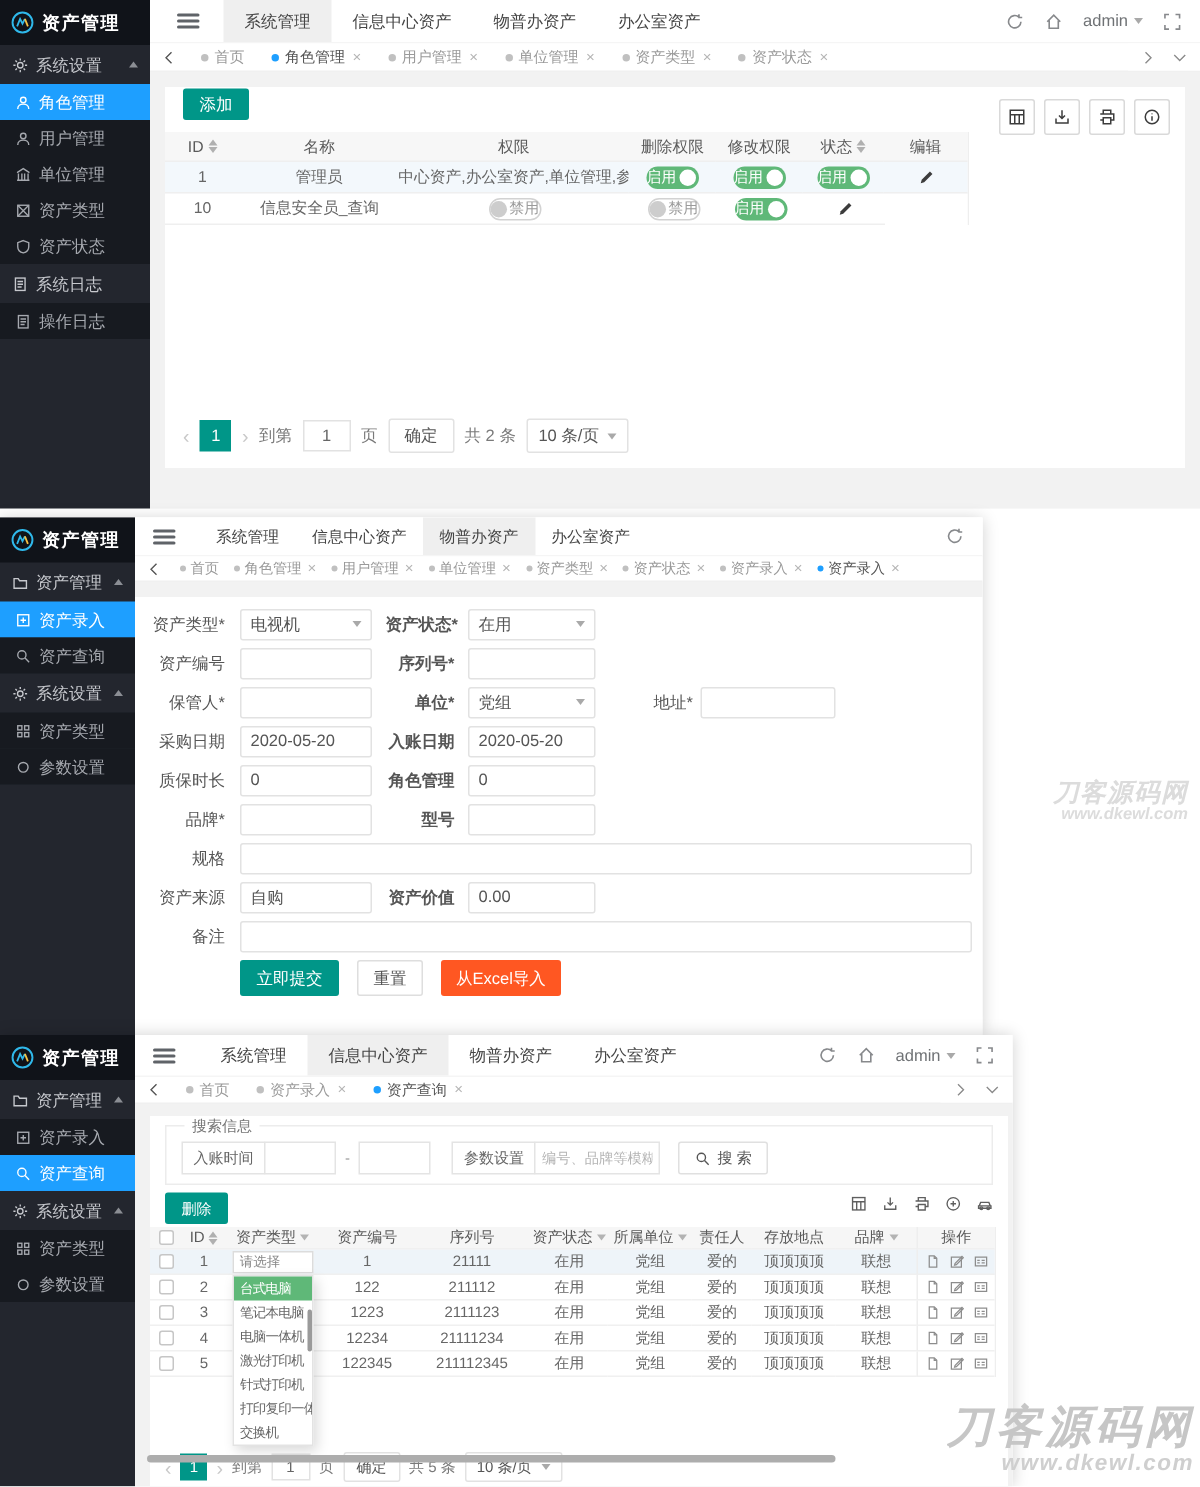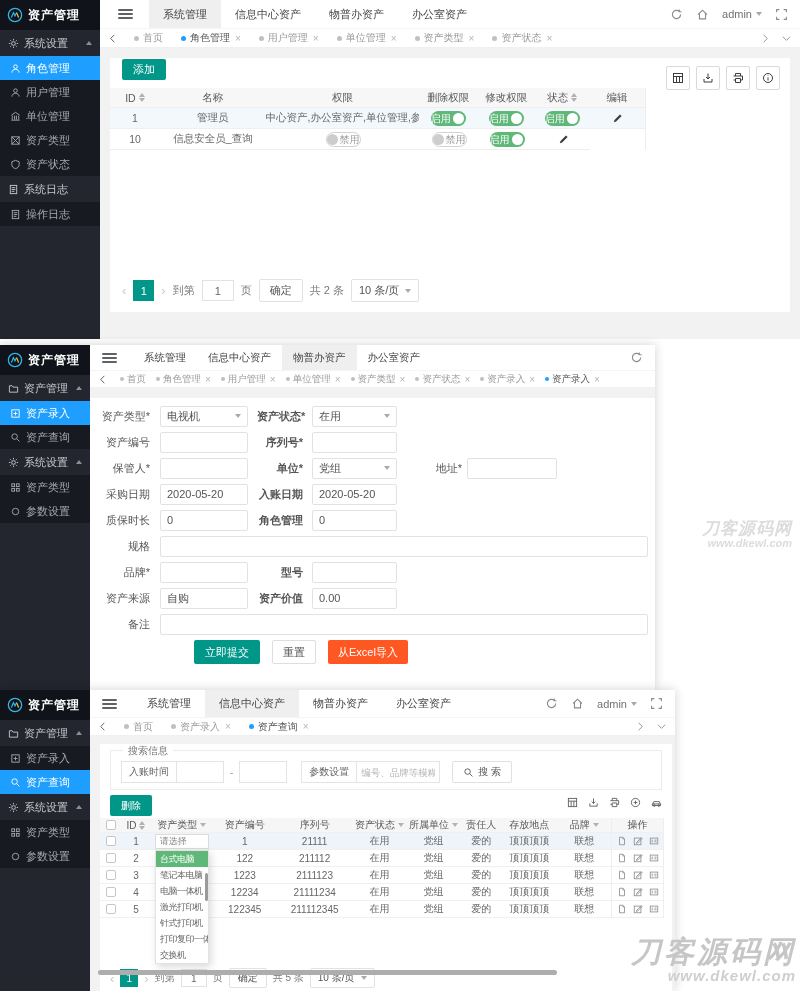--- a/index.html
+++ b/index.html
@@ -102,21 +102,21 @@
 .pg-ar{color:#c9c9c9;font-size:13px;cursor:pointer;}
 .pg-cur{min-width:21px;height:21px;background:#009688;color:#fff;display:flex;align-items:center;justify-content:center;font-size:11px;cursor:pointer;}
 .pg-input{width:32px;height:21px;border:1px solid #e2e2e2;text-align:center;font-size:11px;color:#666;font-family:inherit;}
 .pg-btn{height:23px;padding:0 10px;border:1px solid #e2e2e2;background:#fff;font-size:11px;color:#555;border-radius:2px;font-family:inherit;cursor:pointer;}
 .pg-sel{height:23px;border:1px solid #e2e2e2;display:flex;align-items:center;gap:6px;padding:0 7px;border-radius:2px;color:#555;cursor:pointer;}
 
 
 .strip{height:10px;background:#f2f2f2;}
 .form{padding-top:7px;font-size:11px;color:#565656;}
 .frow{display:flex;align-items:center;height:22px;margin-bottom:4px;}
-.frow.btns{height:26px;padding-left:34px;}
+.frow.btns{height:26px;}
 .flabel{width:60px;text-align:right;flex:none;margin-right:10px;white-space:nowrap;}
 .flabel2{width:46px;text-align:right;flex:none;margin-left:9px;margin-right:9px;white-space:nowrap;font-weight:bold;}
 .flabel3{width:31px;text-align:right;flex:none;margin-left:34px;margin-right:5px;white-space:nowrap;}
 .fin{height:21px;border:1px solid #e2e2e2;border-radius:2px;font-size:11px;color:#555;padding:0 6px;font-family:inherit;background:#fff;}
 .fin.w1{width:88px;}
 .fin.w2{width:85px;}
 .fin.w3{width:90px;}
 .fin.full{width:488px;}
 .fsel{width:88px;height:21px;border:1px solid #e2e2e2;border-radius:2px;display:flex;align-items:center;padding:0 6px;color:#555;cursor:pointer;background:#fff;}
 .fsel.w2{width:85px;}
@@ -635,28 +635,28 @@
           <span class="flabel2">入账日期</span>
           <input class="fin w2" value="2020-05-20" style="">
         </div>
         <div class="frow">
           <span class="flabel">质保时长</span>
           <input class="fin w1" value="0" style="">
           <span class="flabel2">角色管理</span>
           <input class="fin w2" value="0" style="">
         </div>
         <div class="frow">
-          <span class="flabel">规格</span>
-          <input class="fin full" value="" style="">
-        </div>
-        <div class="frow">
           <span class="flabel">品牌*</span>
           <input class="fin w1" value="" style="">
           <span class="flabel2">型号</span>
           <input class="fin w2" value="" style="">
+        </div>
+        <div class="frow">
+          <span class="flabel">规格</span>
+          <input class="fin full" value="" style="">
         </div>
         <div class="frow">
           <span class="flabel">资产来源</span>
           <input class="fin w1" value="自购" style="">
           <span class="flabel2">资产价值</span>
           <input class="fin w2" value="0.00" style="">
         </div>
         <div class="frow">
           <span class="flabel">备注</span>
           <input class="fin full" value="" style="">

